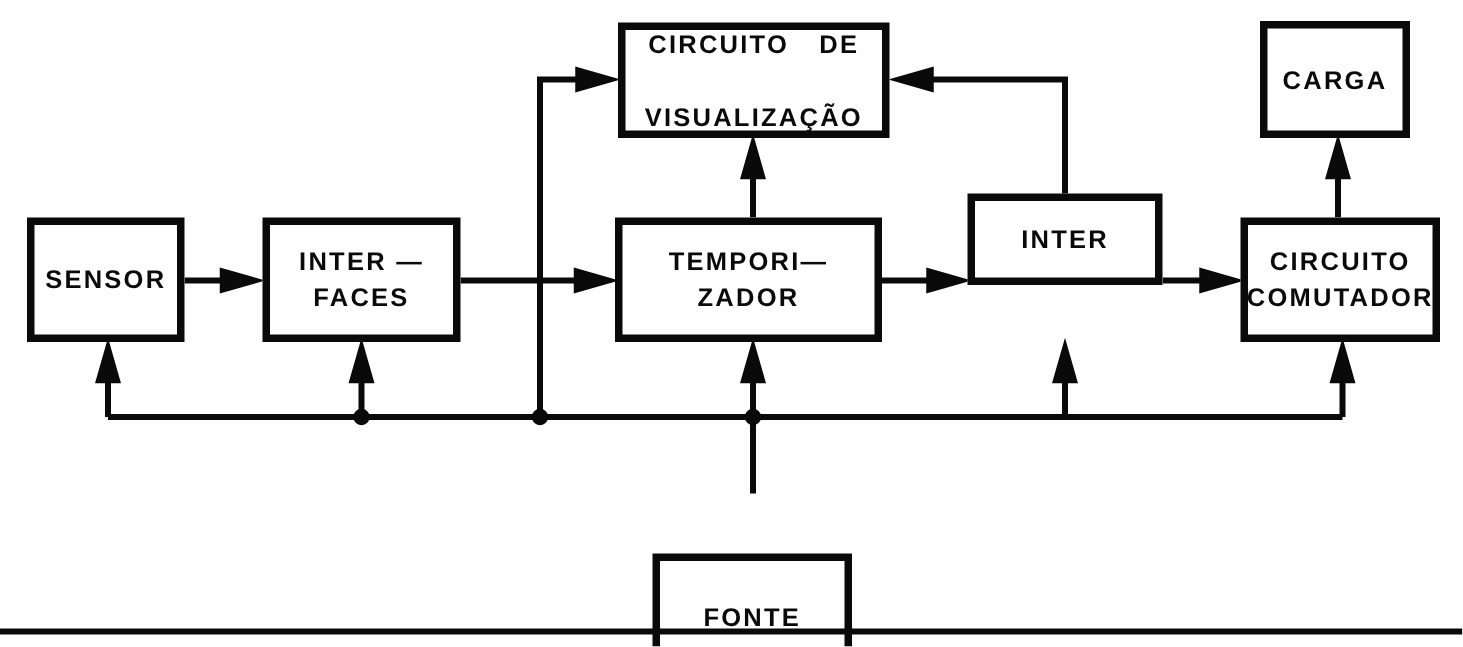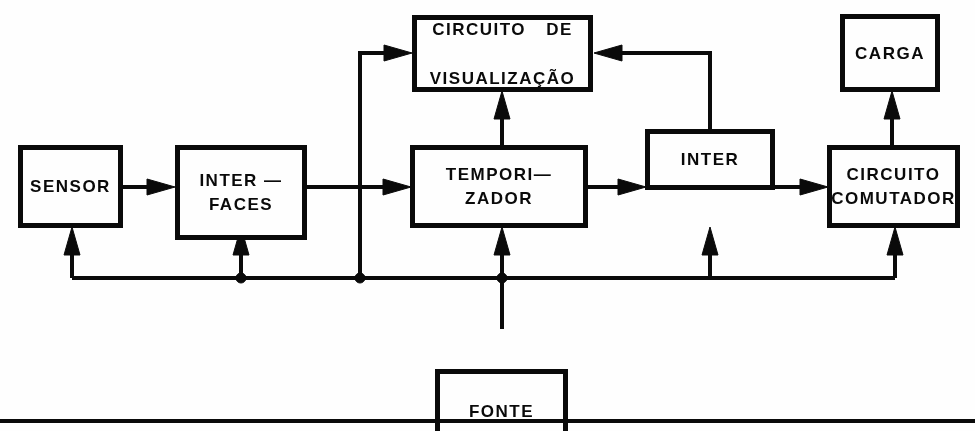--- a/index.html
+++ b/index.html
@@ -28,21 +28,21 @@
     color: #0a0a0a;
     font-weight: bold;
     font-size: 17px;
     line-height: 21px;
     letter-spacing: 1.5px;
     white-space: nowrap;
   }
   .wide-words { word-spacing: 14px; }
   
   #box-sensor        { left: 18px;  top: 145px; width: 105px; height: 83px; }
-  #box-interfaces    { left: 175px; top: 145px; width: 132px; height: 95px; }
+  #box-interfaces    { left: 175px; top: 145px; width: 132px; height: 83px; }
   #box-visualizacao  { left: 412px; top: 15px;  width: 181px; height: 77px; gap: 28px; }
   #box-temporizador  { left: 410px; top: 145px; width: 178px; height: 83px; }
   #box-interfaces2   { left: 645px; top: 129px; width: 130px; height: 61px; }
   #box-comutador     { left: 827px; top: 145px; width: 133px; height: 83px; }
   #box-carga         { left: 840px; top: 14px;  width: 100px; height: 78px; }
   #box-fonte         { left: 435px; top: 329px; width: 133px; height: 84px; margin-top: 40px; }
   #bottom-rule {
     position: absolute; left: 0; top: 419px; width: 975px; height: 4px;
     background: #0a0a0a; z-index: 3;
   }

